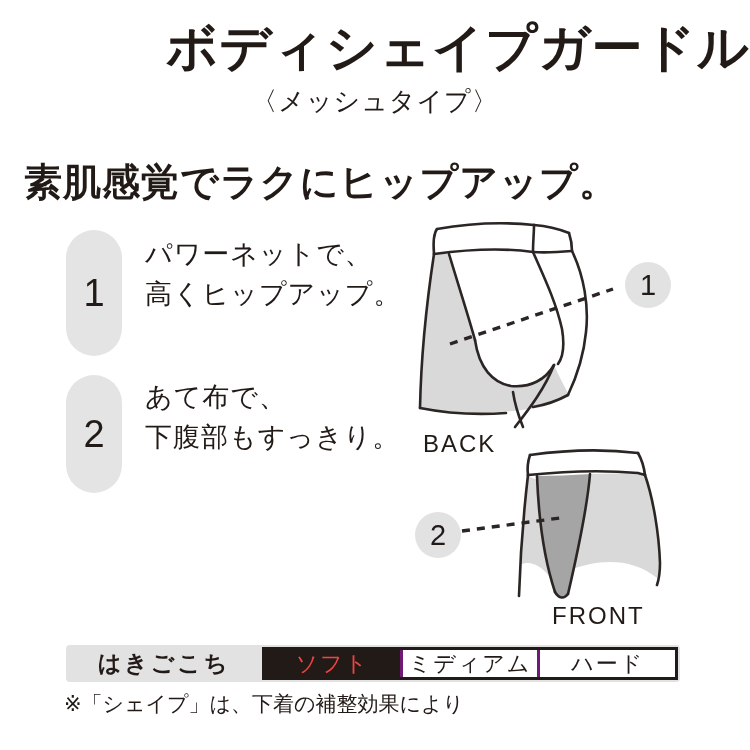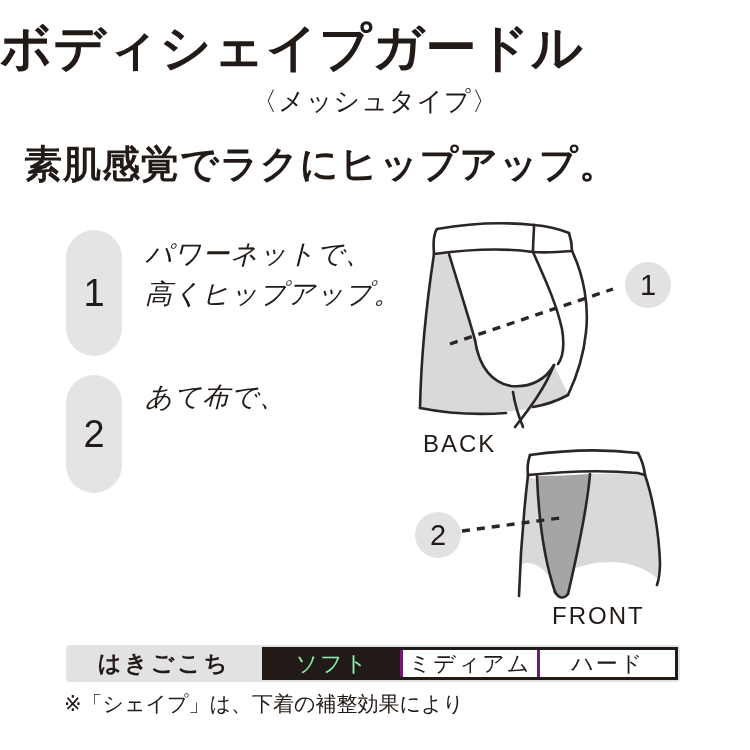--- a/index.html
+++ b/index.html
@@ -3,33 +3,33 @@
 <meta charset="utf-8">
 <style>
   html,body{margin:0;padding:0;}
   body{
     width:750px;height:750px;background:#ffffff;position:relative;overflow:hidden;
     font-family:"Liberation Sans","DejaVu Sans",sans-serif;color:#221a16;
   }
   .abs{position:absolute;}
   .serif{font-family:"Liberation Serif","DejaVu Serif",serif;}
   
-  .title{top:14px;left:0;width:750px;text-align:left;font-size:51px;font-weight:600;letter-spacing:1px;}
+  .title{top:14px;left:0;width:750px;text-align:right;font-size:51px;font-weight:600;letter-spacing:1px;}
   .subtitle{top:84px;left:0;width:750px;text-align:center;font-size:26px;font-weight:500;letter-spacing:1px;}
-  .tagline{top:139px;left:0;width:642px;text-align:center;font-size:38px;font-weight:600;letter-spacing:1px;}
+  .tagline{top:157px;left:0;width:642px;text-align:center;font-size:38px;font-weight:600;letter-spacing:1px;}
   
   .pill{
     width:56px;background:#e4e4e4;border-radius:28px;
     display:flex;align-items:center;justify-content:center;
     font-size:38px;color:#221a16;
   }
   .pill1{left:66px;top:230px;height:126px;}
   .pill2{left:66px;top:375px;height:118px;}
   .feature-text{font-size:27px;line-height:40px;font-weight:500;letter-spacing:1px;}
-  .feature-text span{display:block;font-style:italic;}
+  .feature-text span{display:block;}
   .ft1{left:145px;top:234px;}
   .ft2{left:145px;top:377px;}
   
   .diagram{pointer-events:none;}
   .callout{
     width:46px;height:46px;border-radius:50%;background:#e2e2e2;
     display:flex;align-items:center;justify-content:center;font-size:29px;color:#221a16;
   }
   .co1{left:625px;top:262px;}
   .co2{left:415px;top:512px;}
@@ -46,41 +46,42 @@
     font-size:23px;font-weight:600;letter-spacing:3px;
   }
   .scale-box{
     flex:1;display:flex;margin:2px 2px 2px 0;border:3px solid #221a16;background:#ffffff;
   }
   .scale-cell{
     flex:1;display:flex;align-items:center;justify-content:center;
     font-size:22px;font-weight:500;letter-spacing:2px;background:#ffffff;
   }
   .scale-cell + .scale-cell{border-left:3px solid #701a75;}
-  .scale-cell.selected{background:#221a16;color:#86efac;}
+  .scale-cell.selected{background:#221a16;color:#ef4444;}
   
   .footnote{left:64px;top:692px;font-size:21px;line-height:24px;font-weight:500;}
   .footnote span{display:block;}
 </style>
 </head>
 <body>
 
 <div class="abs serif title">ボディシェイプガードル</div>
 <div class="abs serif subtitle">〈メッシュタイプ〉</div>
 <div class="abs serif tagline">素肌感覚でラクにヒップアップ。</div>
 
 <div class="abs pill pill1">1</div>
 <div class="abs feature-text ft1">
   <span>パワーネットで、</span>
   <span>高くヒップアップ。</span>
 </div>
 
 <div class="abs pill pill2">2</div>
 <div class="abs feature-text ft2">
   <span>あて布で、</span>
+  <span>下腹部もすっきり。</span>
 </div>
 
 <svg class="abs diagram" style="left:405px;top:220px;" width="240" height="212" viewBox="0 0 240 212">
 
   <path d="M29,34 C22,80 16,140 15,188 C50,194 90,194 125,189 C145,186 158,180 164,175
            C158,164 153,154 149,145 C140,159 125,167 106,166 C88,163 74,148 70,120
            C64,95 52,62 44,34 Z" fill="#d9d9d9"></path>
   <g fill="none" stroke="#2b2523" stroke-width="2.6" stroke-linecap="round">
 
     <path d="M29,34 C28,22 29,13 32,9"></path>

